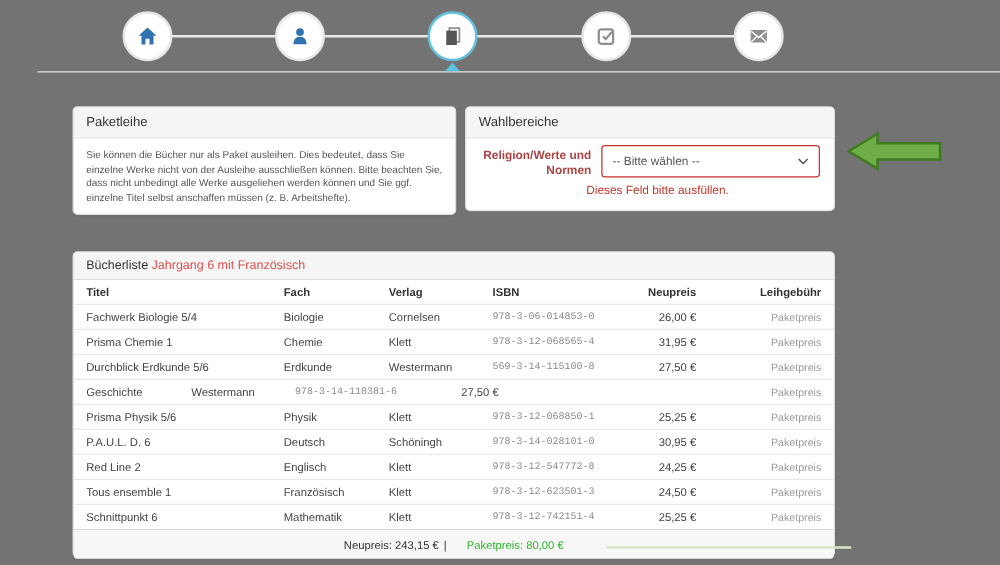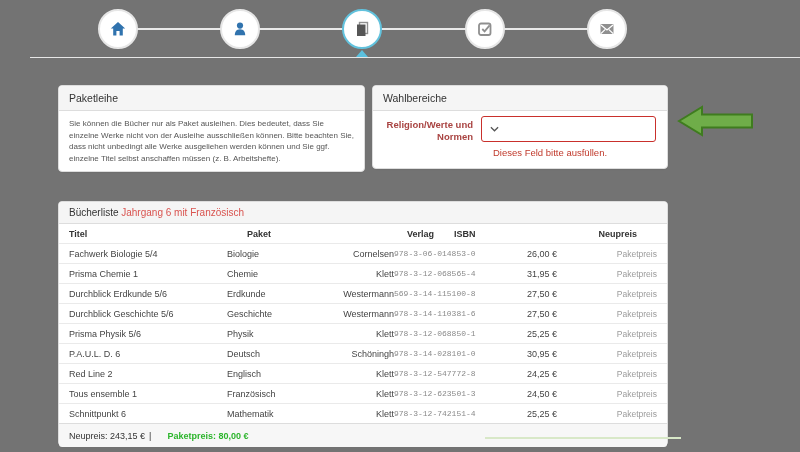--- a/index.html
+++ b/index.html
@@ -23,45 +23,45 @@
   #paketleihe { left:58px; top:85px; width:307px; height:87px; }
   #paketleihe .panel-body { padding:7px 10px; font-size:8px; line-height:11.5px; color:#555; }
   #wahlbereiche { left:372px; top:85px; width:296px; height:84px; }
   #wahlbereiche .panel-body { position:relative; height:59px; }
   .wb-label { position:absolute; left:10px; top:8px; width:90px; text-align:right;
               font-size:9.5px; line-height:12px; font-weight:bold; color:#a94442; }
   .wb-select { position:absolute; left:108px; top:5px; width:175px; height:26px; background:#fff;
                border:1px solid #c9302c; border-radius:3px; display:flex; align-items:center;
                padding:0 8px; font-size:9.5px; color:#555; cursor:pointer; }
   .wb-select .val { flex:1; }
-  .wb-error { position:absolute; left:120px; top:36px; font-size:9.5px; color:#c0392b; }
+  .wb-error { position:absolute; left:96px; top:36px; font-size:9.5px; color:#c0392b; }
 
   
   .green-arrow { position:absolute; left:676px; top:102px; }
 
   
   #buecherliste { left:58px; top:180px; width:610px; height:245px;margin-top:21px; }
   #buecherliste .panel-heading { padding:5px 10px; font-size:10px; }
   .heading-sub { color:#d9534f; }
   .tbl { width:100%; font-size:9px; color:#444; }
   .tr { display:flex; align-items:center; padding:0 10px; height:20px; border-top:1px solid #eaeaea; }
-  .tr.head { border-top:none; font-weight:bold; color:#333; font-size:9px; height:19px;gap:20px; }
+  .tr.head { border-top:none; font-weight:bold; color:#333; font-size:9px; height:19px; }
   .td { overflow:hidden; white-space:nowrap; }
-  .c1 { width:158px; } .c2 { width:84px; } .c3 { width:83px;text-align:right; }
+  .c1 { width:158px; } .c2 { width:84px; } .c3 { width:83px; }
   .c4 { width:105px; font-family:"Liberation Mono", monospace; font-size:8px; color:#8a8a8a; }
   .tr.head .c4 { font-family:"Liberation Sans", sans-serif; font-size:9px; color:#333; }
   .c5 { width:58px; text-align:right; }
   .c6 { flex:1; text-align:right; }
   .tr .c6 { color:#9b9b9b; font-size:8.5px; }
   .tr.head .c6 { color:#333; font-size:9px; }
-  .tfoot { display:flex; justify-content:flex-start; align-items:center; height:24px; padding:0 10px;
+  .tfoot { display:flex; justify-content:center; align-items:center; height:24px; padding:0 10px;
            background:#f7f7f7; border-top:1px solid #ddd; font-size:9px; color:#333;
            border-radius:0 0 3px 3px; }
   .tfoot .sep { margin:0 4px; color:#333; }
-  .tfoot .green { color:#2cb52c; font-weight:bold;padding-left:12px; }
+  .tfoot .green { color:#2cb52c; font-weight:normal;padding-left:12px; }
 
   
   .success-edge { position:absolute; left:485px; top:437px; width:196px; height:2px; background:#d8e8c8; }
 </style>
 </head>
 <body>
 
 <div class="screen">
 
   <div class="connector"></div>
@@ -107,20 +107,21 @@
   <section class="panel" id="paketleihe">
     <div class="panel-heading">Paketleihe</div>
     <div class="panel-body">Sie können die Bücher nur als Paket ausleihen. Dies bedeutet, dass Sie einzelne Werke nicht von der Ausleihe ausschließen können. Bitte beachten Sie, dass nicht unbedingt alle Werke ausgeliehen werden können und Sie ggf. einzelne Titel selbst anschaffen müssen (z. B. Arbeitshefte).</div>
   </section>
 
   <section class="panel" id="wahlbereiche">
     <div class="panel-heading">Wahlbereiche</div>
     <div class="panel-body">
       <div class="wb-label">Religion/Werte und Normen</div>
       <div class="wb-select">
+        <span class="val">-- Bitte wählen --</span>
         <svg width="9" height="6" viewBox="0 0 10 6">
           <path d="M1 1 L5 5 L9 1" fill="none" stroke="#555" stroke-width="1.4"></path>
         </svg>
       </div>
       <div class="wb-error">Dieses Feld bitte ausfüllen.</div>
     </div>
   </section>
 
   <svg class="green-arrow" width="80" height="38" viewBox="0 0 80 38">
     <polygon points="3,19 26,5 26,12.5 76,12.5 76,25.5 26,25.5 26,33" fill="#6fad49" stroke="#3f7c1f" stroke-width="2" stroke-linejoin="miter"></polygon>
@@ -128,21 +129,21 @@
 
   <section class="panel" id="buecherliste">
     <div class="panel-heading">
       <span>Bücherliste</span>
       <span class="heading-sub">Jahrgang 6 mit Französisch</span>
     </div>
 
     <div class="tbl">
       <div class="tr head">
         <div class="td c1">Titel</div>
-        <div class="td c2">Paket</div>
+        <div class="td c2">Fach</div>
         <div class="td c3">Verlag</div>
         <div class="td c4">ISBN</div>
         <div class="td c5">Neupreis</div>
         <div class="td c6">Leihgebühr</div>
       </div>
       <div>
   <div class="tr">
     <div class="td c1">Fachwerk Biologie 5/4</div>
     <div class="td c2">Biologie</div>
     <div class="td c3">Cornelsen</div>
@@ -163,21 +164,20 @@
   <div class="tr">
     <div class="td c1">Durchblick Erdkunde 5/6</div>
     <div class="td c2">Erdkunde</div>
     <div class="td c3">Westermann</div>
     <div class="td c4">569-3-14-115100-8</div>
     <div class="td c5">27,50 €</div>
     <div class="td c6">Paketpreis</div>
   </div>
 
   <div class="tr">
-    <div class="td c1">Durchblick Geschichte 5/6</div>
     <div class="td c2">Geschichte</div>
     <div class="td c3">Westermann</div>
     <div class="td c4">978-3-14-110381-6</div>
     <div class="td c5">27,50 €</div>
     <div class="td c6">Paketpreis</div>
   </div>
 
   <div class="tr">
     <div class="td c1">Prisma Physik 5/6</div>
     <div class="td c2">Physik</div>

